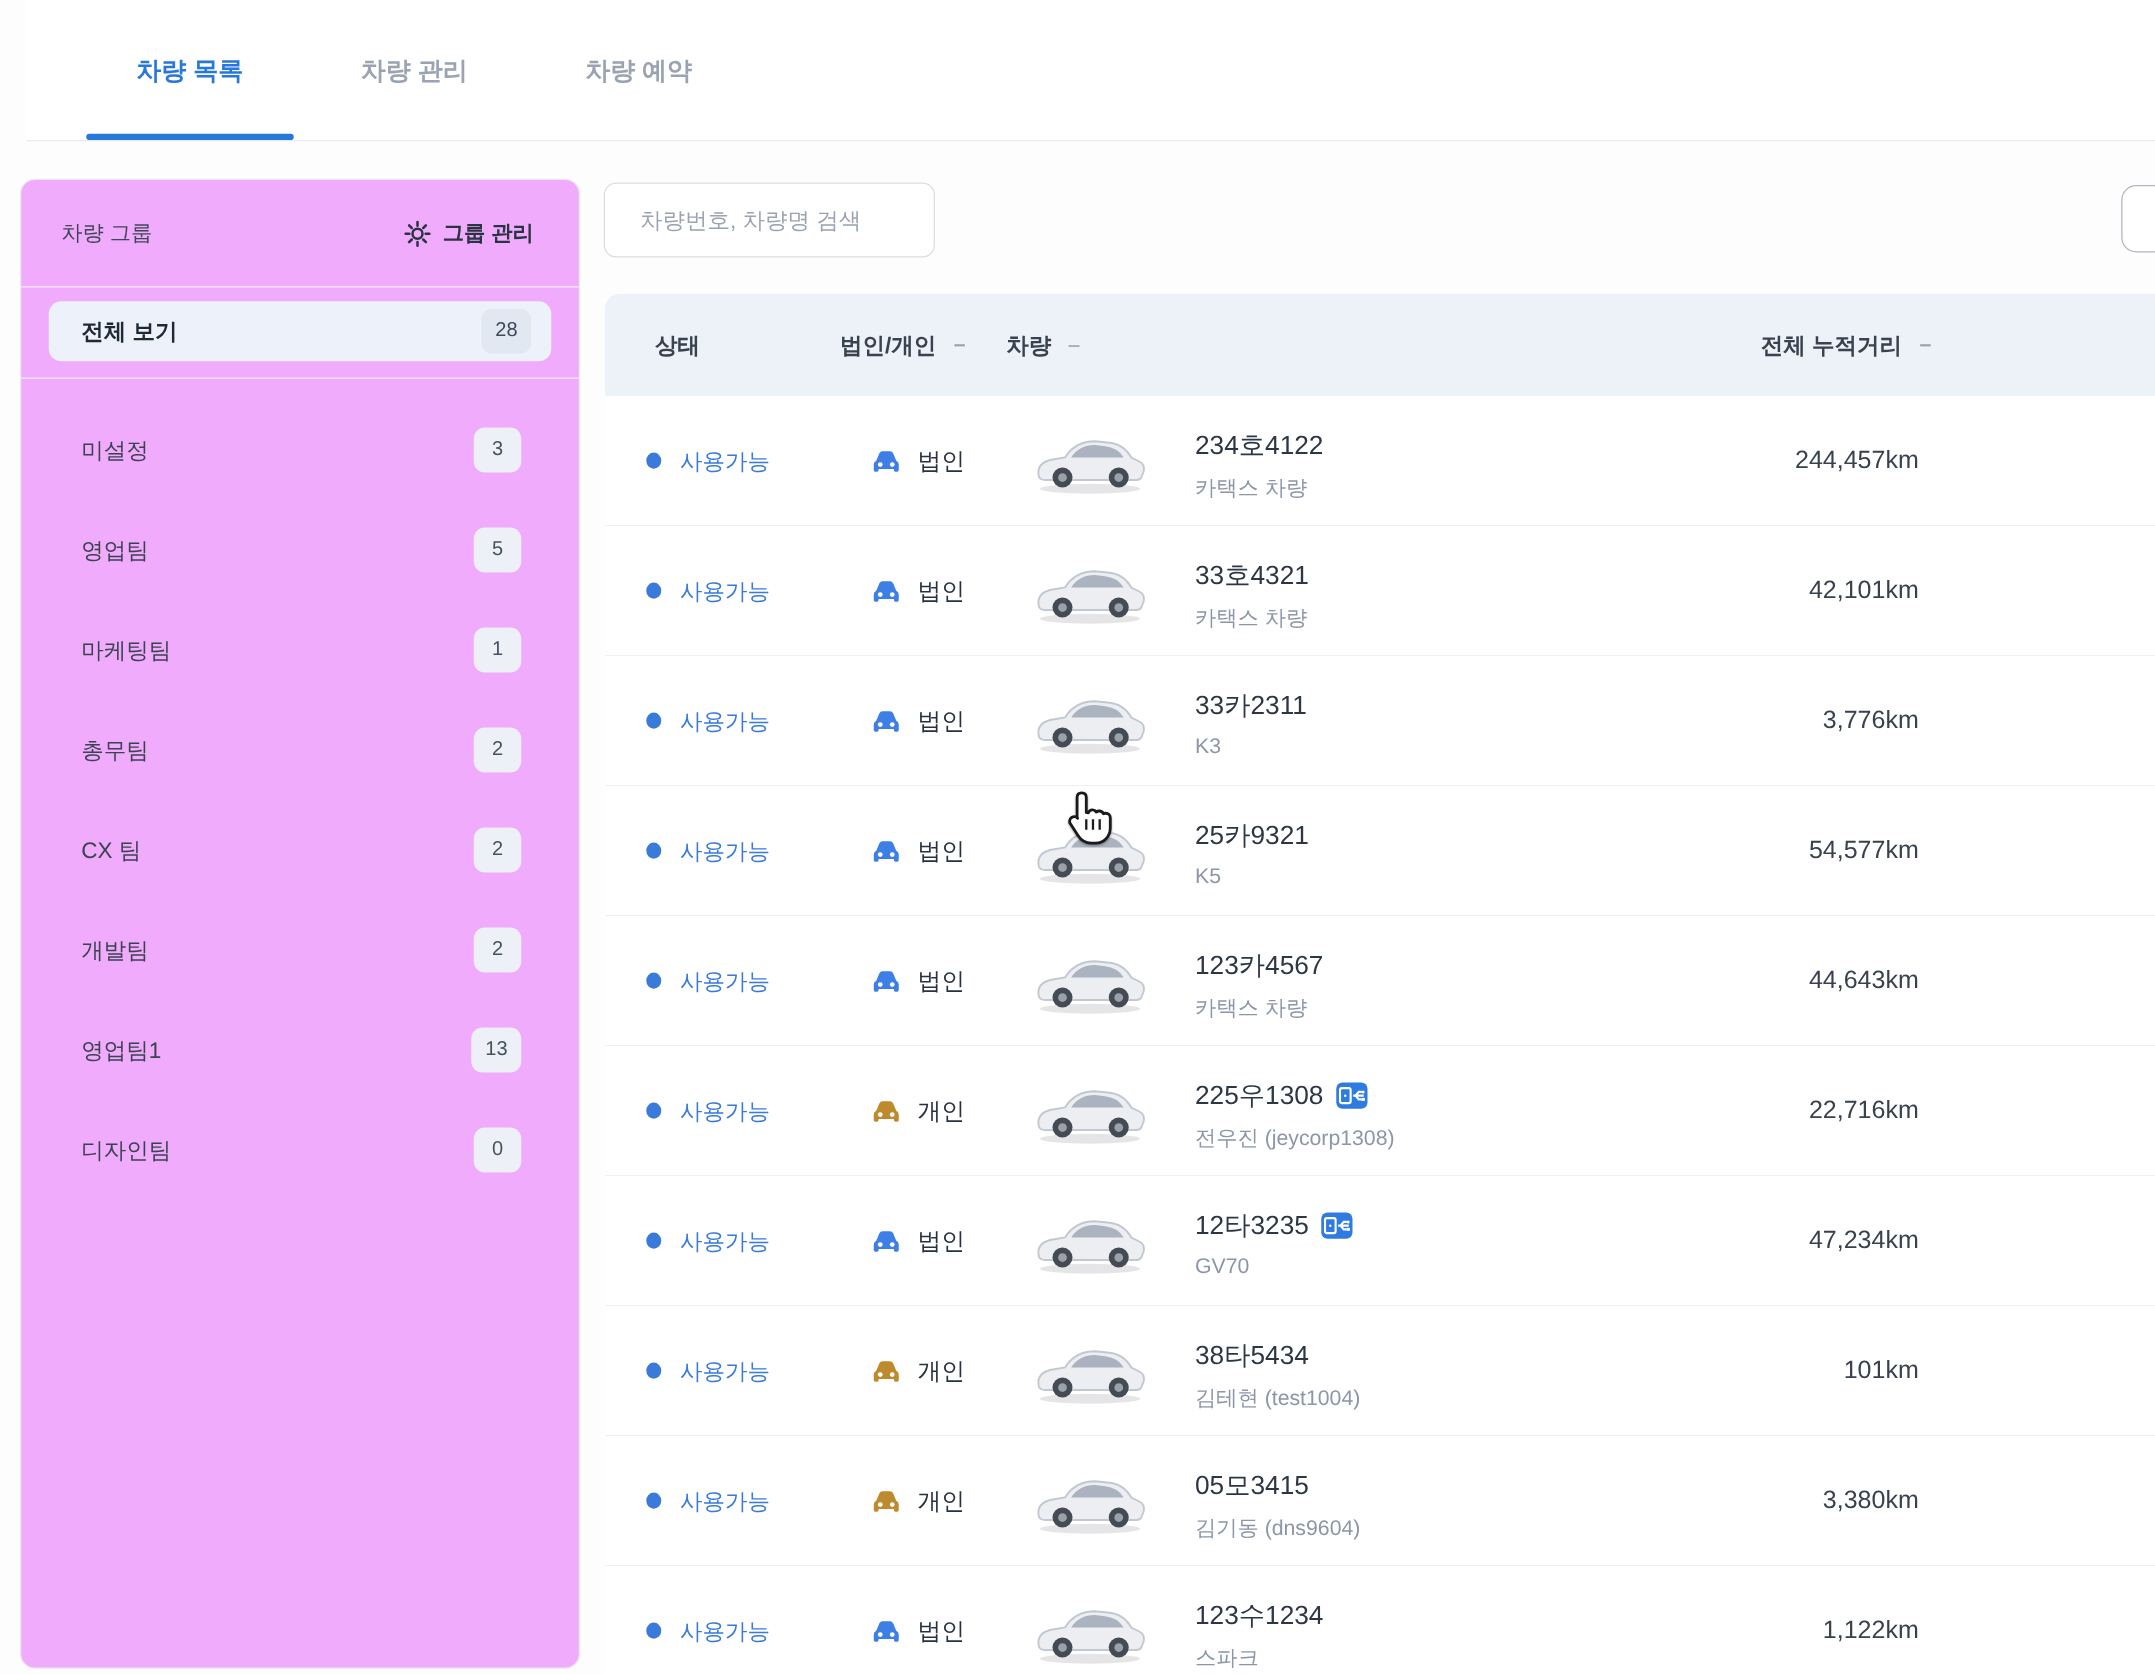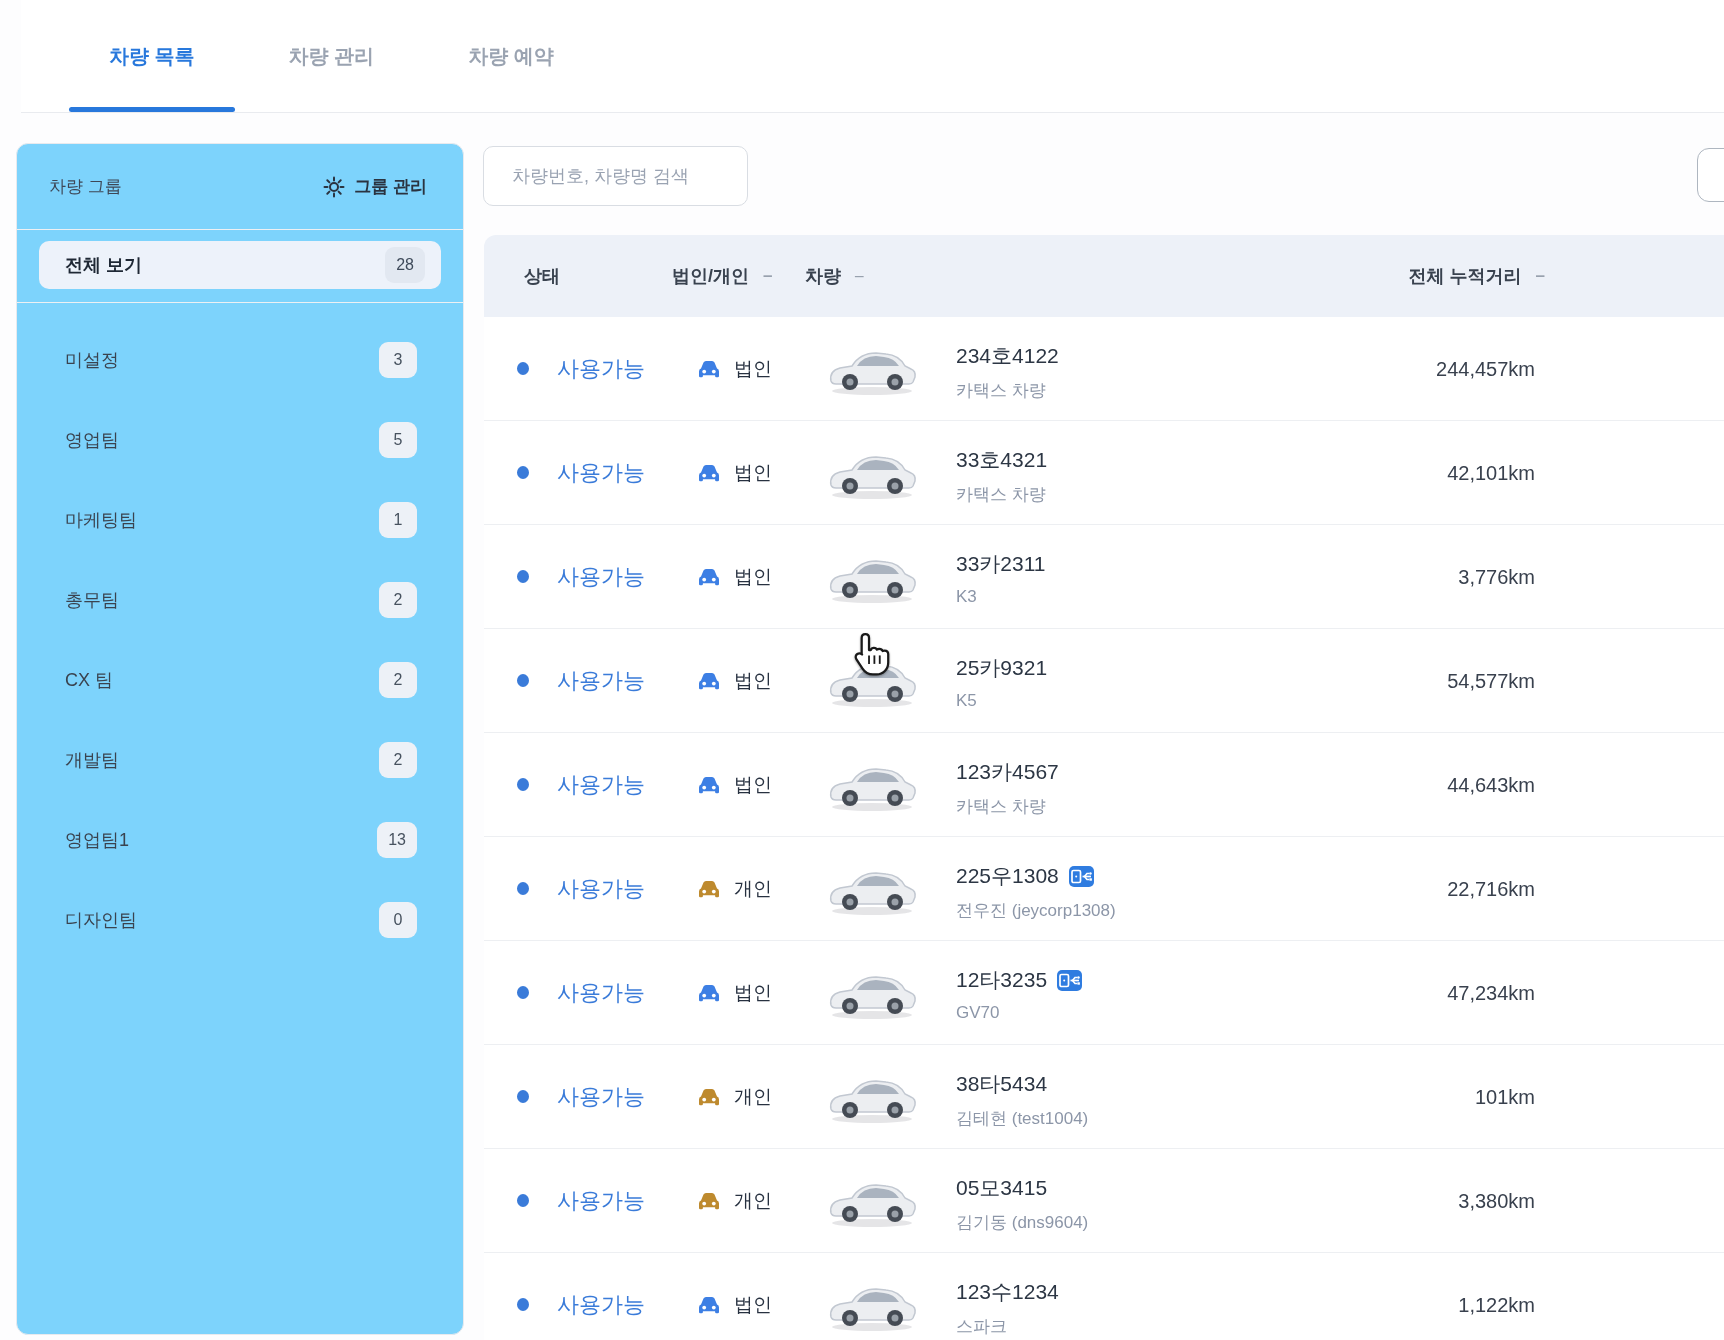--- a/index.html
+++ b/index.html
@@ -13,21 +13,21 @@
     font-size:20px; font-weight:bold; color:#9aa3b1; cursor:pointer; }
   .tab:first-child { margin-left:48px; }
   .tab + .tab { margin-left:14px; }
   .tab.active { color:#2878dc; }
   .tab .underline { display:none; position:absolute; left:0; right:0; bottom:0;
     height:5px; border-radius:4px; background:#2878dc; }
   .tab.active .underline { display:block; }
 
   
   .sidebar { position:absolute; left:16px; top:143px; width:448px; height:1192px;
-    background:#7dd3fc; border:1px solid #e8eaee; border-radius:12px; }
+    background:#f0abfc; border:1px solid #e8eaee; border-radius:12px; }
   .sb-head { position:relative; height:85px; display:flex; align-items:center;
     justify-content:space-between; padding:0 36px 0 32px; }
   .sb-title { font-size:17px; color:#3e4756; }
   .sb-manage { display:flex; align-items:center; gap:9px; font-size:17px;
     font-weight:bold; color:#2a3340; cursor:pointer; }
   .sb-divider { height:1px; background:#eef0f3; }
   .sb-all-wrap { padding:11px 22px 13px 22px; }
   .sb-all { height:48px; background:#edf2fa; border-radius:10px; display:flex;
     align-items:center; justify-content:space-between; padding:0 16px 0 26px;
     cursor:pointer; }
@@ -59,21 +59,21 @@
     border-top-left-radius:12px; display:flex; align-items:center; }
   .th { position:absolute; font-size:18px; font-weight:bold; color:#39424f;
     display:flex; align-items:center; gap:14px; }
   .th .sort-dash { font-size:17px; font-weight:bold; color:#98a1ae; cursor:pointer; }
   .th-status { left:40px; } .th-type { left:188px; } .th-vehicle { left:321px;font-family:Liberation Serif, serif; }
   .th-dist { right:179px; }
 
   .row { position:relative; height:104px; border-bottom:1px solid #edeff2;
     background:#fff; }
   .cell-status { position:absolute; left:33px; top:50%; transform:translateY(-50%);
-    display:flex; align-items:center; gap:28px; font-size:22px; font-weight:500;
+    display:flex; align-items:center; gap:15px; font-size:18px; font-weight:500;
     color:#3a7bd9; }
   .dot { width:12px; height:13px; border-radius:50%; background:#3a7bd9; }
   .cell-type { position:absolute; left:213px; top:50%; transform:translateY(-50%);
     display:flex; align-items:center; gap:13px; font-size:19px; color:#273140; }
   .cell-img { position:absolute; left:340px; top:50%; transform:translateY(-50%);
     width:96px; height:56px; }
   .cell-name { position:absolute; left:456px; top:25px;margin-left:16px; }
   .plate { font-size:21px; font-weight:500; color:#2c3644; display:flex;
     align-items:center; gap:10px; }
   .subname { font-size:17px; color:#8c96a8; margin-top:9px; }

